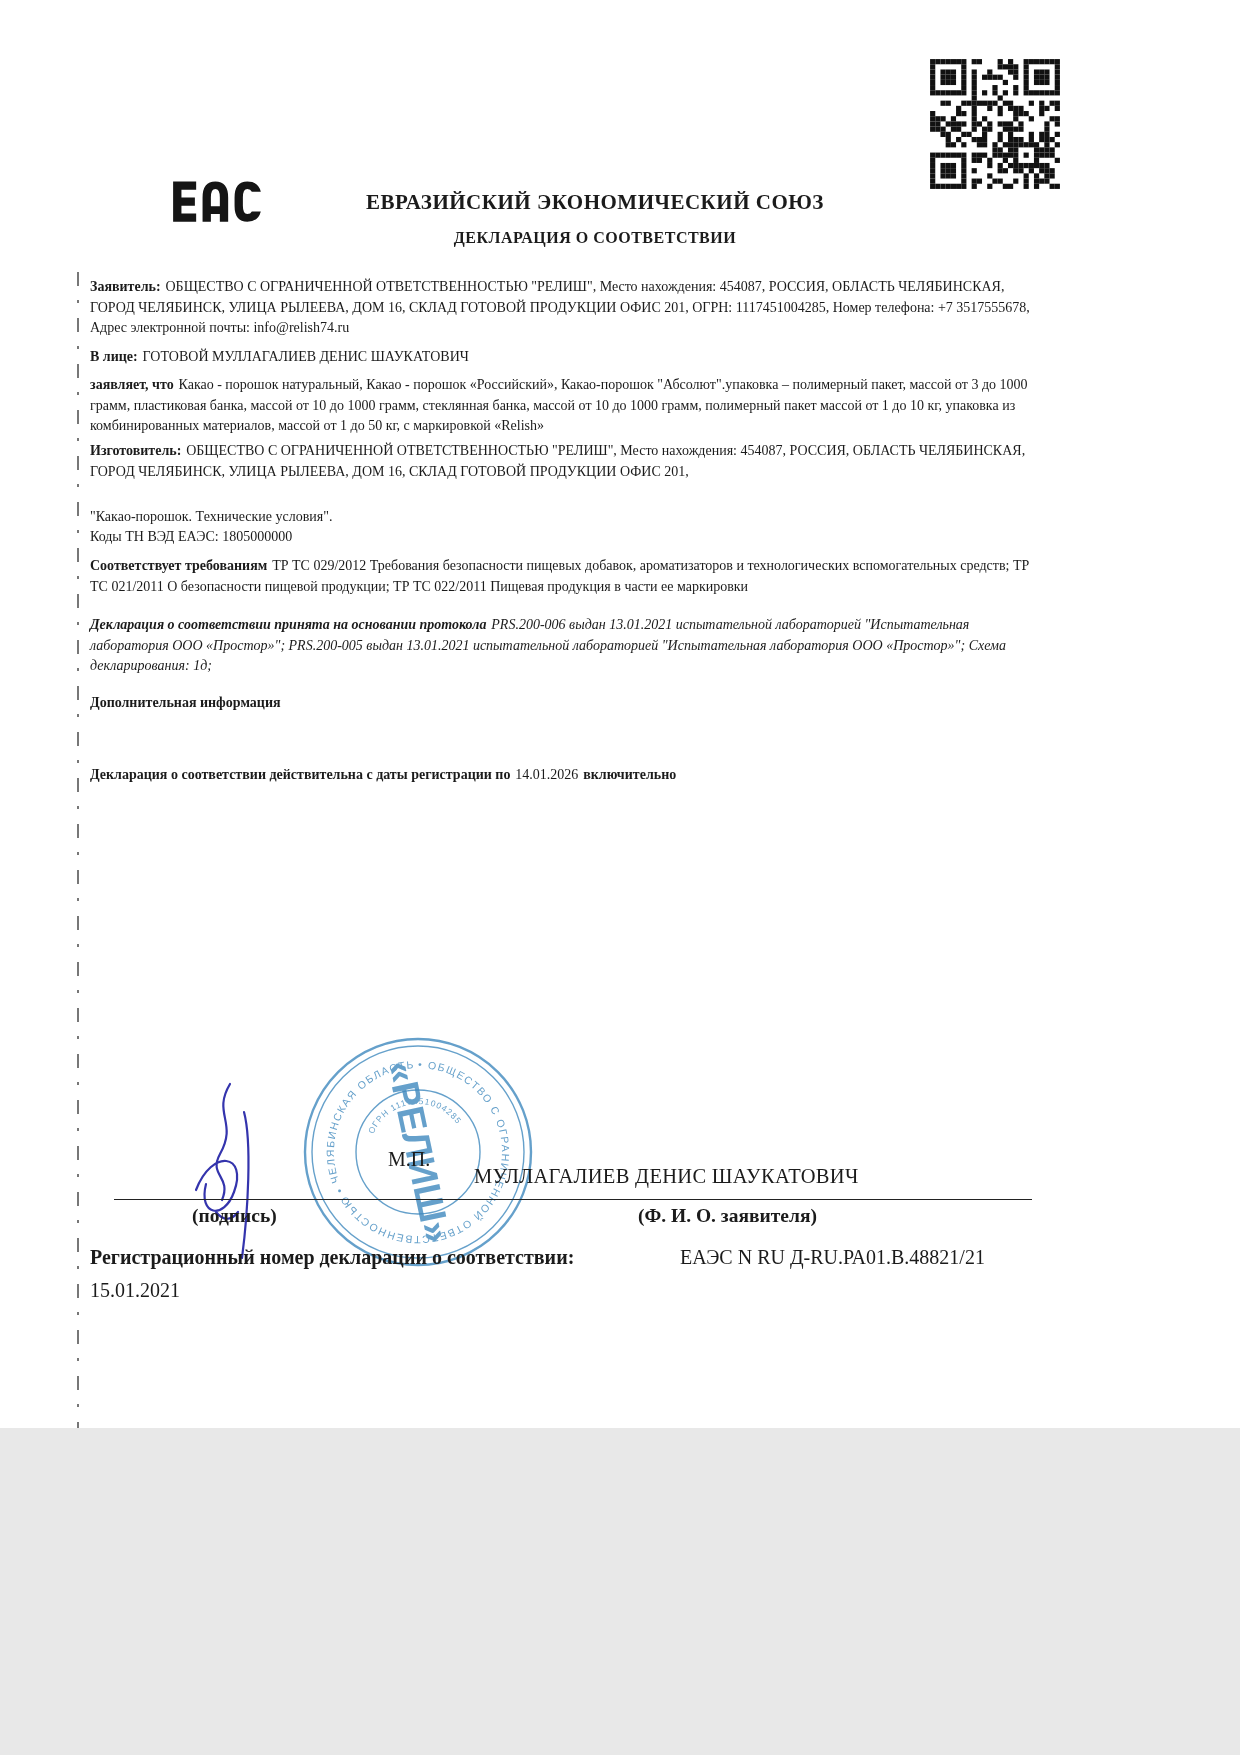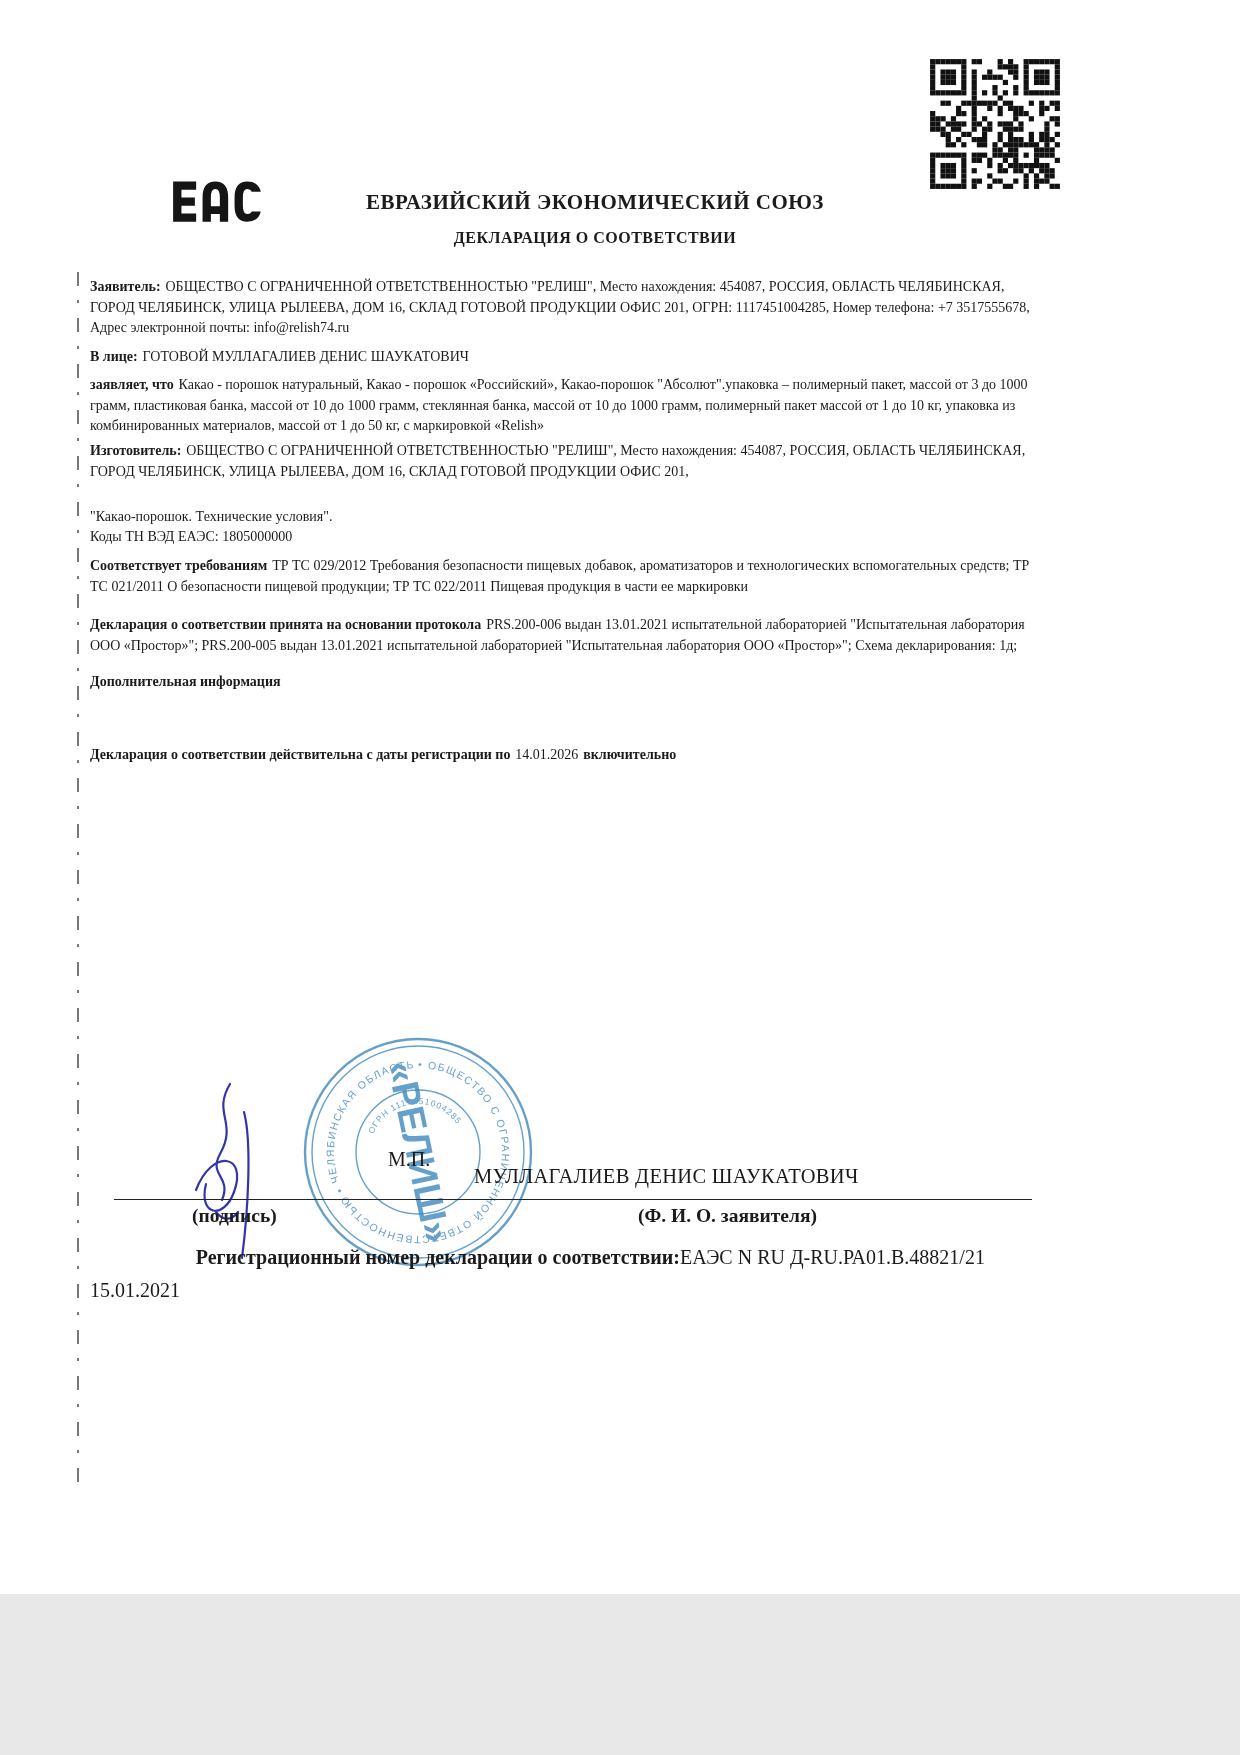--- a/index.html
+++ b/index.html
@@ -1,18 +1,18 @@
 <!DOCTYPE html>
 <html lang="ru"><head>
 <meta charset="utf-8">
 <style>
   html,body{margin:0;padding:0;background:#e8e8e8;}
   .page{
     position:relative;
-    width:1240px;height:1594px;
+    width:1240px;height:1428px;
     margin:0 auto;
     background:#ffffff;
     font-family:"Liberation Serif","DejaVu Serif",serif;
     color:#1b1b1b;
     overflow:hidden;
   }
   
   .cutline{
     position:absolute;left:77px;top:272px;width:2px;height:1215px;
     background:repeating-linear-gradient(to bottom,#555 0 14px,transparent 14px 28px,#555 28px 31px,transparent 31px 46px);
@@ -23,36 +23,36 @@
   .qr{position:absolute;left:928px;top:57px;width:134px;height:134px;}
   .titles{position:absolute;left:0;top:190px;width:1190px;text-align:center;}
   .title{font-weight:bold;font-size:21px;letter-spacing:.5px;}
   .subtitle{font-weight:bold;font-size:16px;margin-top:14px;letter-spacing:.5px;}
 
   
   .content{position:absolute;left:90px;top:277px;width:958px;font-size:14px;line-height:1.47;}
   .content p{margin:0 0 4px 0;}
   .lbl{font-weight:bold;margin-right:.35em;}
   .gap-sm{margin-top:8px !important;}
-  .gap-md{margin-top:18px !important;}
+  .gap-md{margin-top:18px !important;font-style:italic;}
   .gap-lg{margin-top:16px !important;}
   .gap-xl{margin-top:52px !important;}
   .gap-left{margin-left:.35em;text-align:right;}
 
   
   .stamp{position:absolute;left:298px;top:1032px;width:240px;height:240px;opacity:.92;}
   .signature{position:absolute;left:172px;top:1072px;width:140px;height:200px;}
   .mp{position:absolute;left:388px;top:1148px;font-size:20px;font-weight:normal;}
   .fio{position:absolute;left:474px;top:1165px;font-size:20.5px;letter-spacing:.3px;}
   .sigline{position:absolute;left:114px;top:1199px;width:918px;height:0;border-top:1.6px solid #222;}
   .cap-sign{position:absolute;left:192px;top:1205px;font-size:19.5px;font-weight:bold;}
   .cap-fio{position:absolute;left:638px;top:1205px;font-size:19.5px;font-weight:bold;}
 
   
-  .reg{position:absolute;left:90px;top:1246px;width:990px;font-size:20px;text-align:right;}
+  .reg{position:absolute;left:90px;top:1246px;width:990px;font-size:20px;}
   .reg-row{display:flex;margin-bottom:10px;}
   .reg-label{font-weight:bold;width:590px;flex:0 0 590px;}
   .reg-value{font-weight:normal;}
 </style>
 </head>
 <body>
 
 <div class="page">
 
   <div class="cutline"></div>

